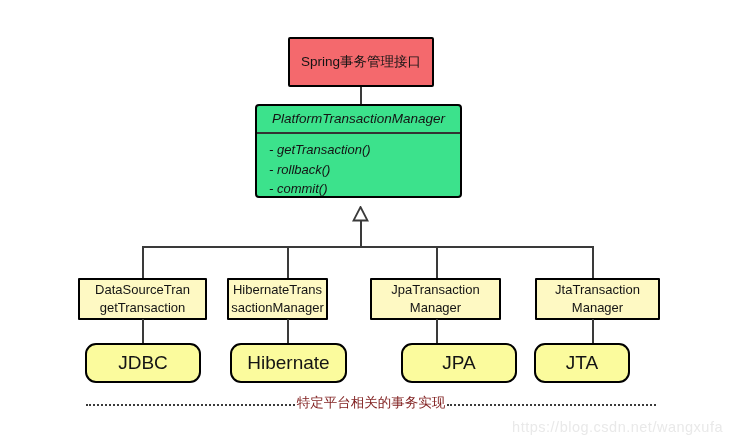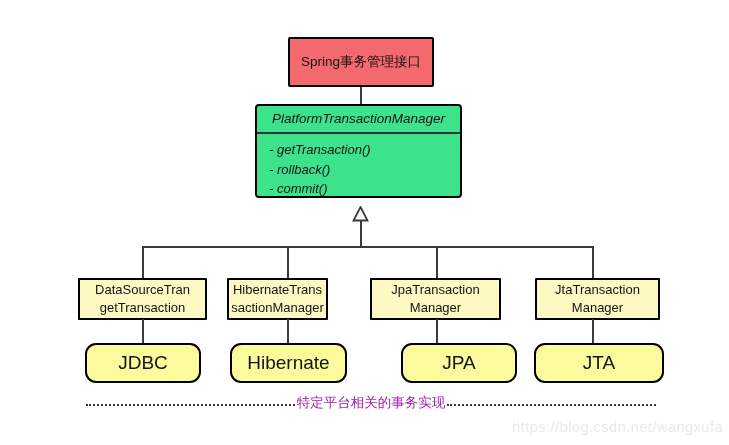--- a/index.html
+++ b/index.html
@@ -67,37 +67,37 @@
   .mgr-4 { left: 535px; width: 125px; }
   .impl-box {
     background: #fbfb9d;
     top: 343px; height: 40px;
     font-size: 19px;
     border-radius: 11px;
   }
   .impl-1 { left: 85px;  width: 116px; }
   .impl-2 { left: 230px; width: 117px; }
   .impl-3 { left: 401px; width: 116px; }
-  .impl-4 { left: 534px; width: 130px; }
+  .impl-4 { left: 534px; width: 96px; }
   .line {
     position: absolute;
     background: #3a3a3a;
   }
   .arrow-head {
     position: absolute;
     left: 352px; top: 206px;
     width: 17px; height: 16px;
   }
   .footer-rule {
     position: absolute;
     left: 86px; top: 394px; width: 570px;
     display: flex;
     align-items: center;
     font-size: 13.5px;
-    color: #a21caf;
+    color: #7f1d1d;
   }
   .dots {
     flex: 1 1 auto;
     border-top: 2px dotted #3a3a3a;
     height: 0;
     margin-top: 3px;
   }
   .footer-label {
     flex: 0 0 auto;
     padding: 0 2px;

